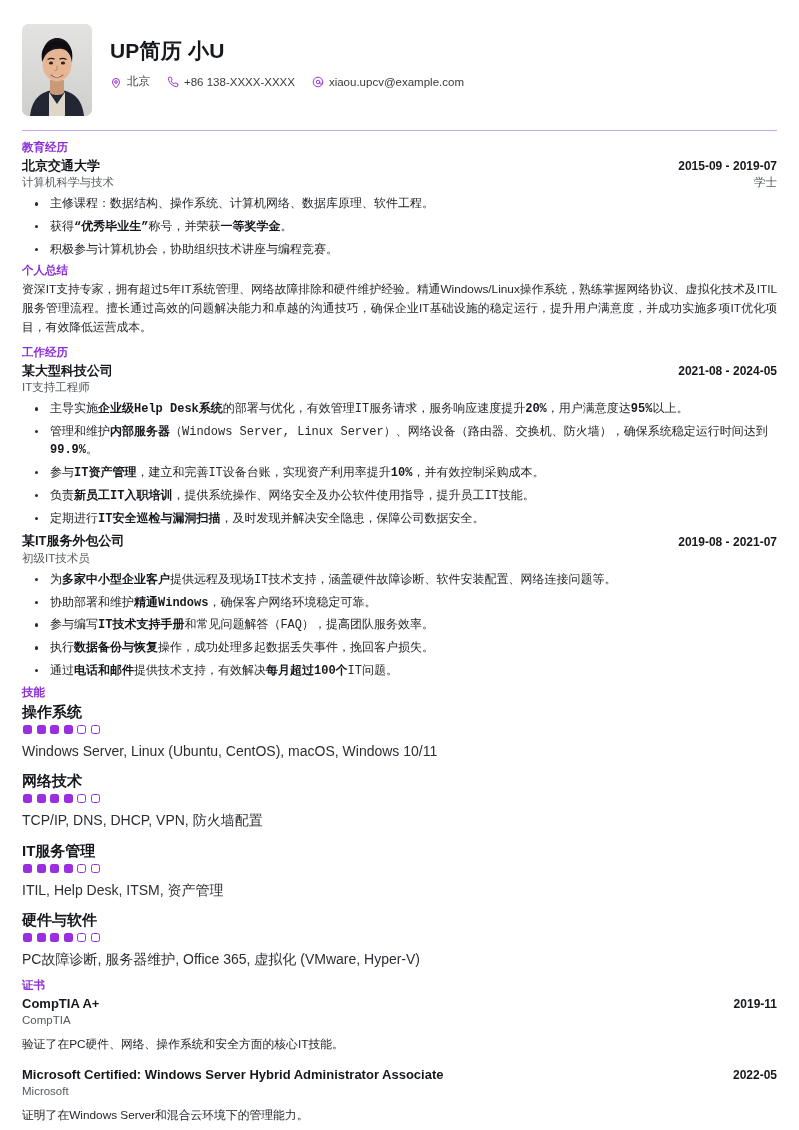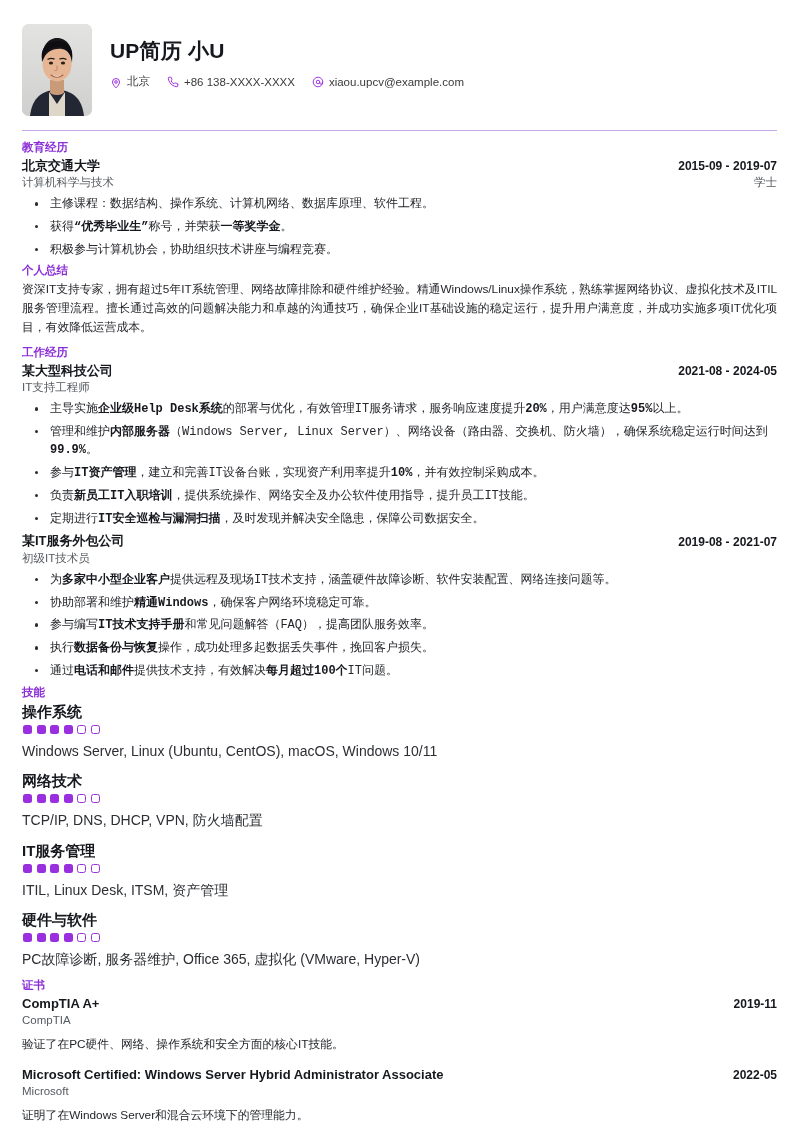--- a/index.html
+++ b/index.html
@@ -379,21 +379,21 @@
     <div class="skill-group">
       <div class="skill-name">IT服务管理</div>
       <div class="dots">
         <span class="dot on"></span>
         <span class="dot on"></span>
         <span class="dot on"></span>
         <span class="dot on"></span>
         <span class="dot off"></span>
         <span class="dot off"></span>
       </div>
-      <div class="skill-items">ITIL, Linux Desk, ITSM, 资产管理</div>
+      <div class="skill-items">ITIL, Help Desk, ITSM, 资产管理</div>
     </div>
 
     <div class="skill-group">
       <div class="skill-name">硬件与软件</div>
       <div class="dots">
         <span class="dot on"></span>
         <span class="dot on"></span>
         <span class="dot on"></span>
         <span class="dot on"></span>
         <span class="dot off"></span>

